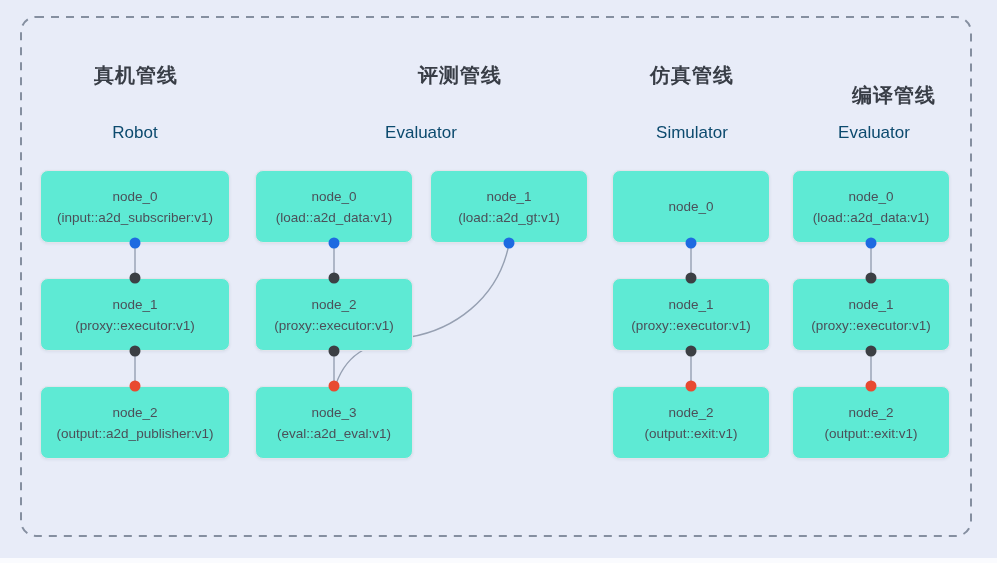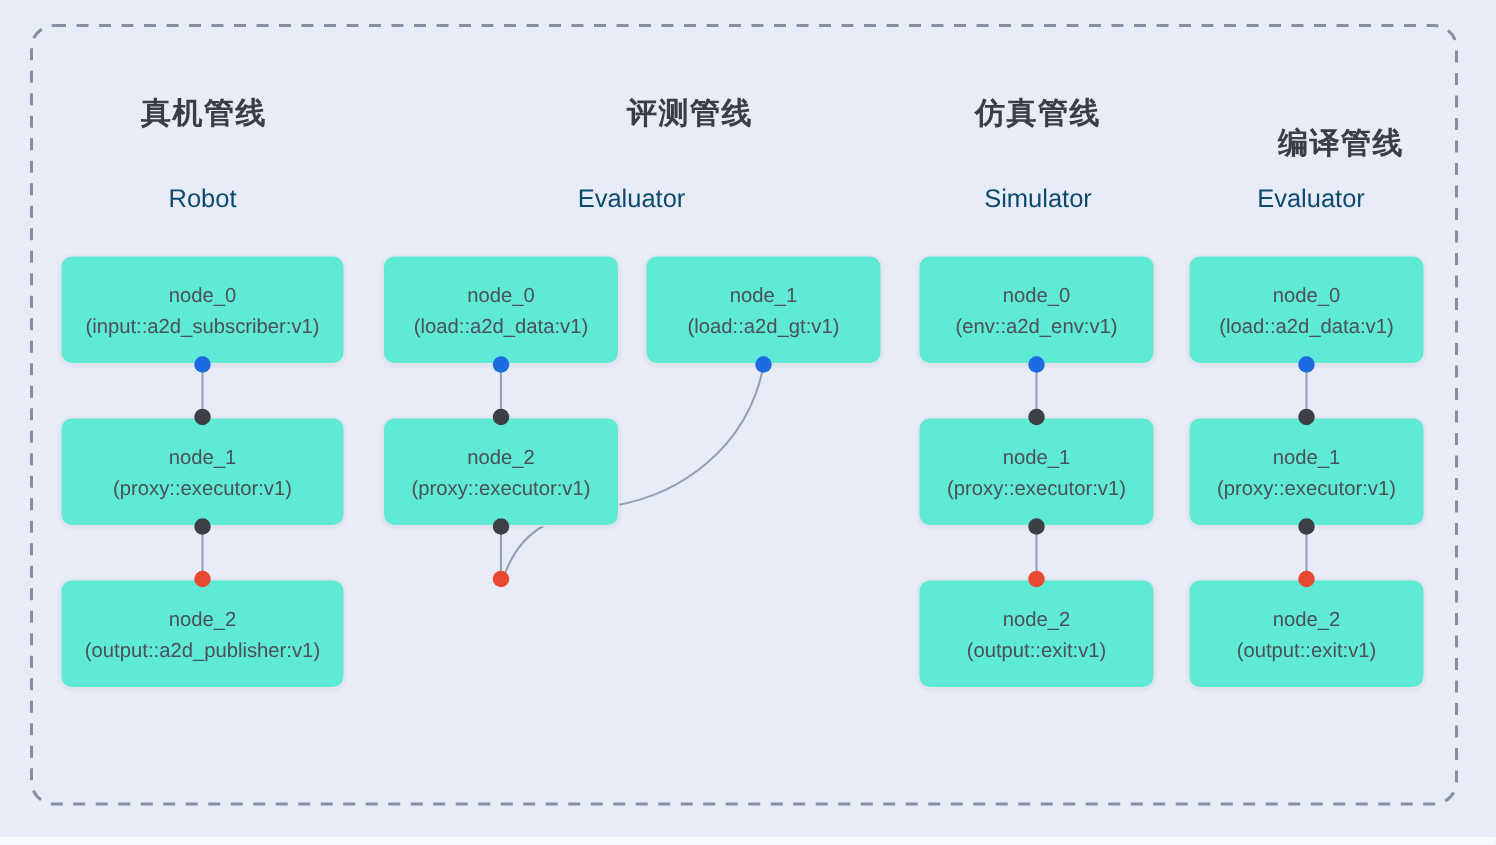--- a/index.html
+++ b/index.html
@@ -95,29 +95,32 @@
     <div class="node-type">(load::a2d_data:v1)</div>
   </div>
   <div class="node-box" style="left:430px;top:170px;width:158px;">
     <div class="node-name">node_1</div>
     <div class="node-type">(load::a2d_gt:v1)</div>
   </div>
   <div class="node-box" style="left:255px;top:278px;width:158px;">
     <div class="node-name">node_2</div>
     <div class="node-type">(proxy::executor:v1)</div>
   </div>
+  <div class="node-box" style="left:255px;top:386px;width:158px;">
+    <div class="node-name">node_3</div>
+    <div class="node-type">(eval::a2d_eval:v1)</div>
+  </div>
   <div class="port port-blue" style="left:334px;top:243px;"></div>
   <div class="port port-blue" style="left:509px;top:243px;"></div>
   <div class="port port-dark" style="left:334px;top:278px;"></div>
   <div class="port port-dark" style="left:334px;top:351px;"></div>
   <div class="port port-red" style="left:334px;top:386px;"></div>
 
   <div class="node-box" style="left:612px;top:170px;width:158px;">
     <div class="node-name">node_0</div>
-    <div class="node-type">(env::a2d_env:v1)</div>
   </div>
   <div class="node-box" style="left:612px;top:278px;width:158px;">
     <div class="node-name">node_1</div>
     <div class="node-type">(proxy::executor:v1)</div>
   </div>
   <div class="node-box" style="left:612px;top:386px;width:158px;">
     <div class="node-name">node_2</div>
     <div class="node-type">(output::exit:v1)</div>
   </div>
   <div class="port port-blue" style="left:691px;top:243px;"></div>

